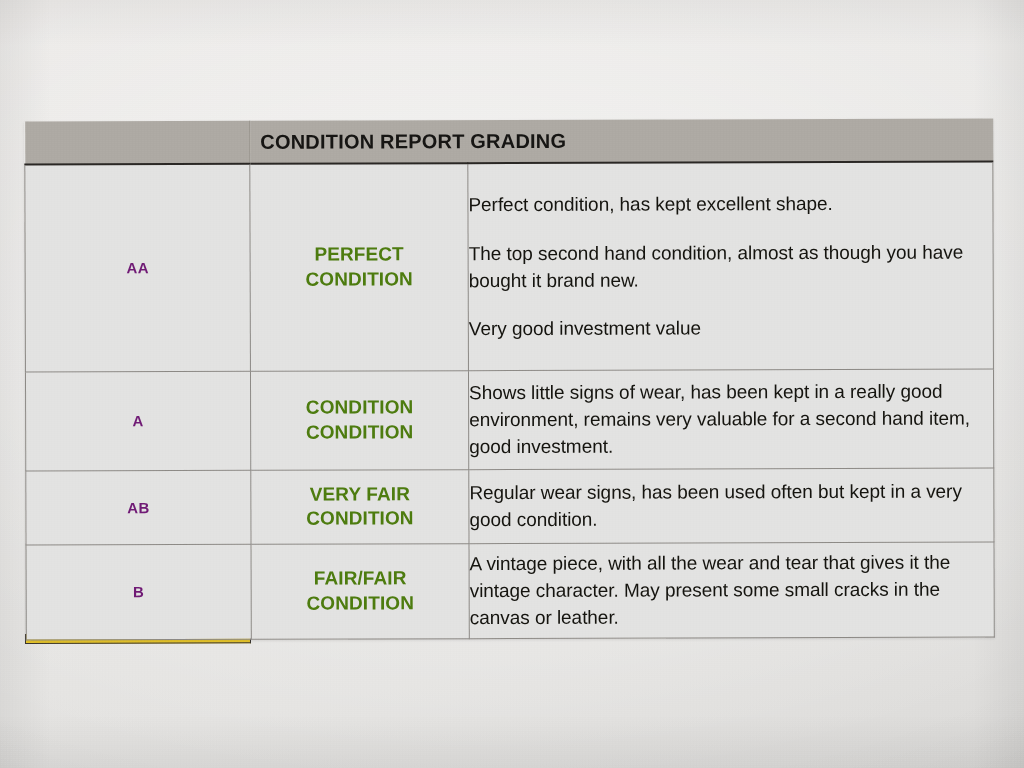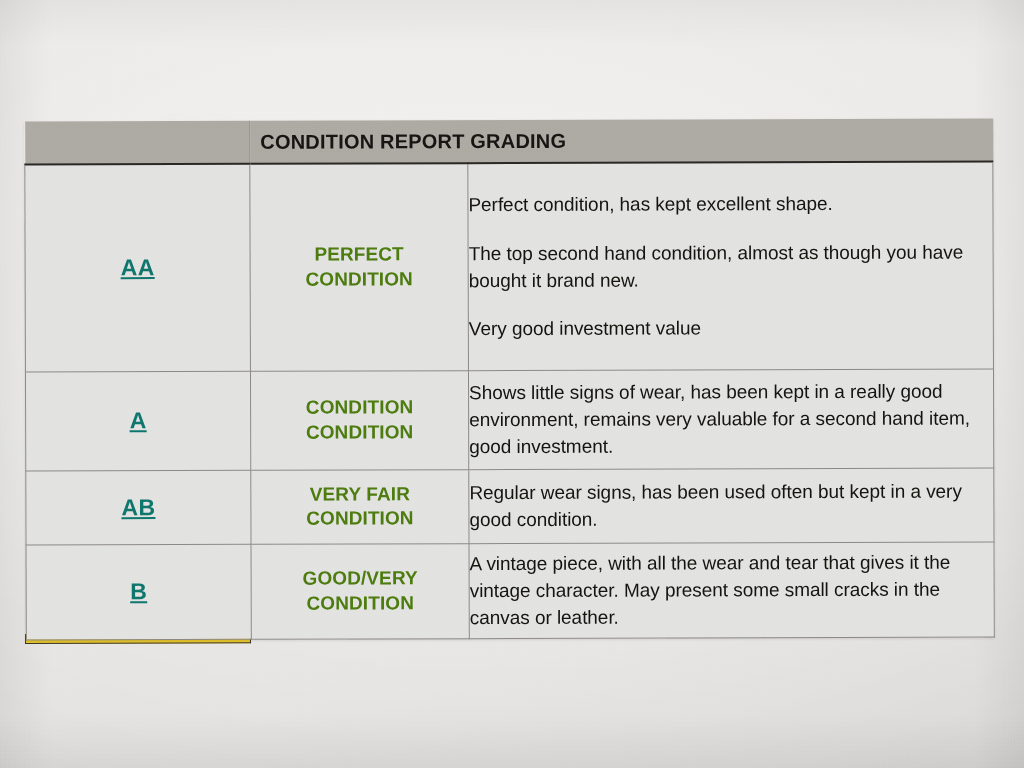--- a/index.html
+++ b/index.html
@@ -97,25 +97,24 @@
     background: #e8c62b;
     text-align: center;
     border-color: #3a3630;
     border-top-color: #3a3630;
     border-right-width: 2px;
     border-right-color: #26231f;
   }
 
   .grade-text {
     display: block;
-    font-size: 23px;
+    font-size: 15px;
     font-weight: bold;
-    color: #0f766e;
+    color: #701a75;
     letter-spacing: 0.4px;
-    text-decoration: underline;
   }
 
   td.label-cell {
     text-align: center;
     border-color: #8f8c87;
   }
 
   .label-text {
     display: block;
     font-size: 19px;
@@ -247,21 +246,21 @@
           <p>Regular wear signs, has been used often but kept in a very good condition.</p>
         </div>
       </td>
     </tr>
 
     <tr class="row-b">
       <td class="grade-cell">
         <span class="grade-text">B</span>
       </td>
       <td class="label-cell">
-        <span class="label-text">GOOD/VERY</span>
+        <span class="label-text">FAIR/FAIR</span>
         <span class="label-text">CONDITION</span>
       </td>
       <td class="desc-cell">
         <div class="desc-text">
           <p>A vintage piece, with all the wear and tear that gives it the vintage character. May present some small cracks in the canvas or leather.</p>
         </div>
       </td>
     </tr>
   </tbody>
 </table>

